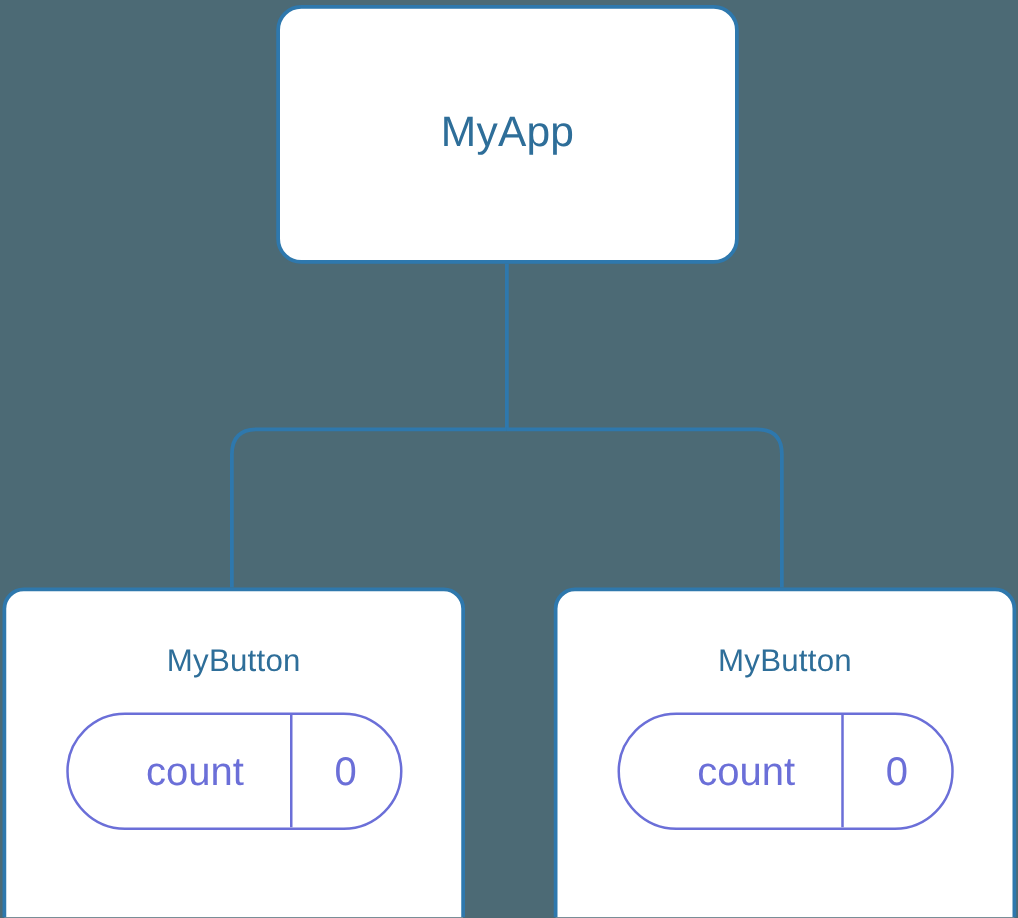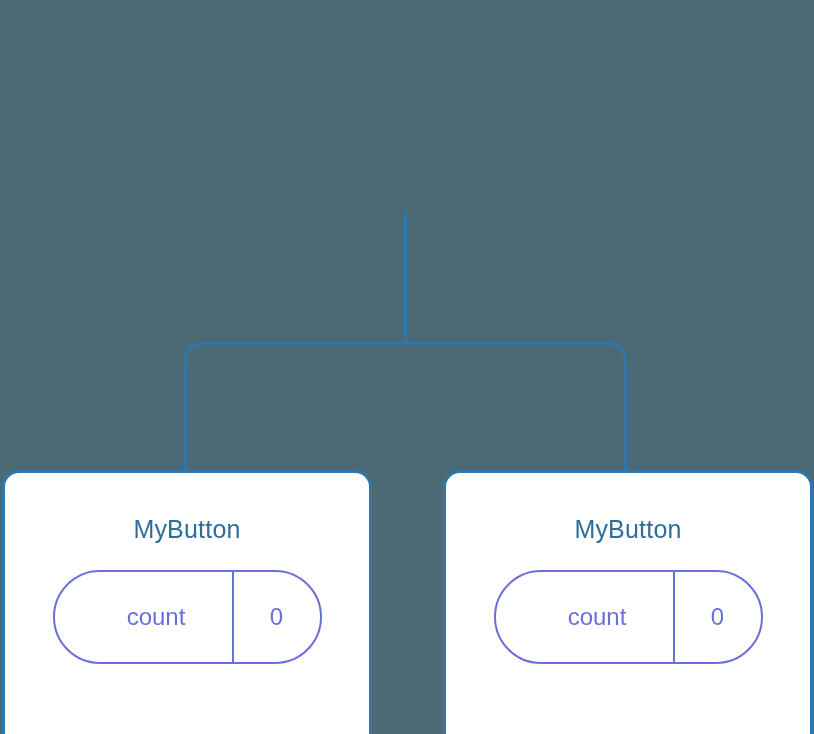--- a/index.html
+++ b/index.html
@@ -92,21 +92,21 @@
     overflow: hidden;
     background: transparent;
   }
 
   .pill-key,
   .pill-value {
     display: flex;
     align-items: center;
     justify-content: center;
     color: #6b6fd8;
-    font-size: 24px;
+    font-size: 32px;
     line-height: 1;
     white-space: nowrap;
     box-sizing: border-box;
   }
 
   .pill-key {
     width: 177px;
     padding-left: 26px;
   }
 
@@ -122,20 +122,23 @@
 
   <svg id="edge-layer" width="814" height="734" viewBox="0 0 814 734" xmlns="http://www.w3.org/2000/svg">
 
     <path d="M 405.5 211 L 405.5 343.5" fill="none" stroke="#2e78ad" stroke-width="3" stroke-linecap="butt"></path>
 
     <path d="M 405.5 343.5 L 205.5 343.5 Q 185.5 343.5 185.5 363.5 L 185.5 470" fill="none" stroke="#2e78ad" stroke-width="3" stroke-linecap="butt" stroke-linejoin="round"></path>
 
     <path d="M 405.5 343.5 L 605.5 343.5 Q 625.5 343.5 625.5 363.5 L 625.5 470" fill="none" stroke="#2e78ad" stroke-width="3" stroke-linecap="butt" stroke-linejoin="round"></path>
   </svg>
 
+  <div class="node node-root">
+    <span class="node-title">MyApp</span>
+  </div>
 
   <div class="node node-child node-child-left">
     <span class="node-title">MyButton</span>
     <div class="state-pill">
       <span class="pill-key">count</span>
       <span class="pill-value">0</span>
     </div>
   </div>
 
   <div class="node node-child node-child-right">

